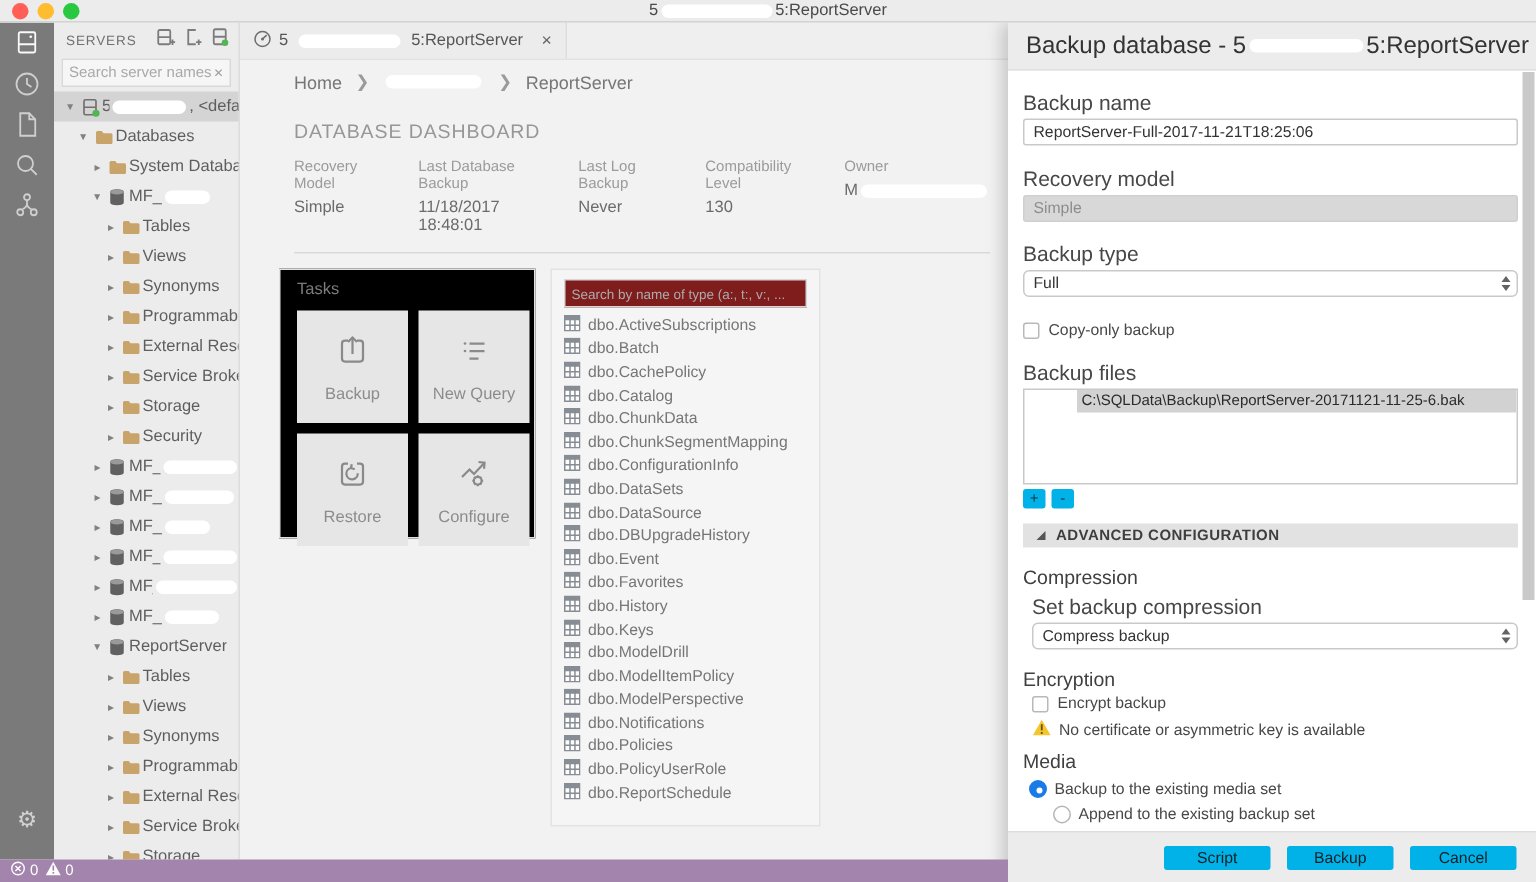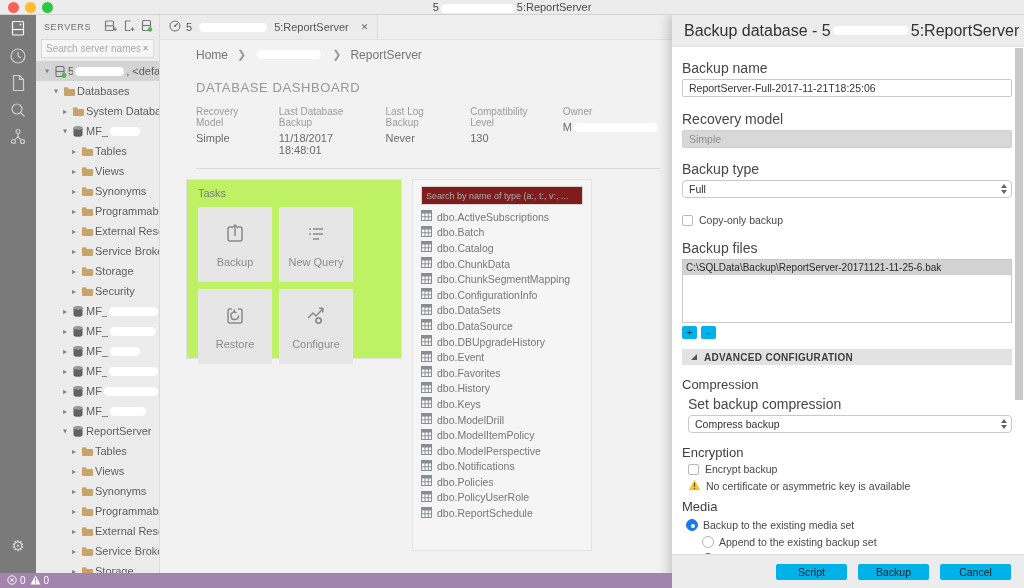--- a/index.html
+++ b/index.html
@@ -46,21 +46,21 @@
   .tab { background:#ececec; border-right:1px solid #dddddd; display:flex; align-items:center; padding:0 9px; font-size:11px; color:#565656; gap:5px; }
   .tab-close { font-size:9px; color:#666; margin-left:7px; }
   .breadcrumb { height:29px; display:flex; align-items:center; padding-left:36px; font-size:12px; color:#767676; gap:9px; }
   .bc-sep { color:#9a9a9a; font-size:11px; }
   .dash { padding-left:26px; }
   .dash-title { margin:11px 0 0 10px; font-size:13px; color:#979797; letter-spacing:.6px; }
   .info-row { display:flex; gap:22px; margin:11px 0 0 10px; padding-bottom:12px; border-bottom:1px solid #d9d9d9; margin-right:12px; }
   .info-label { font-size:10px; color:#9b9b9b; }
   .info-value { font-size:11px; color:#6b6b6b; margin-top:4px; display:flex; align-items:center; }
   .widgets { display:flex; gap:10px; margin-top:10px; }
-  .tasks-widget { width:216px; height:180px; background:#bef264; border:1px solid #e2e2e2; padding:7px 11px; }
+  .tasks-widget { width:171px; height:180px; background:#000000; border:1px solid #e2e2e2; padding:7px 11px; }
   .widget-h { font-size:11px; color:#7c7c7c; }
   .task-grid { display:grid; grid-template-columns:74px 74px; gap:7px; margin-top:8px; }
   .task-btn { height:75px; background:#e6e6e6; display:flex; flex-direction:column; align-items:center; justify-content:center; gap:7px; font-size:11px; color:#8c8c8c; }
   .task-btn svg { color:#8a8a8a; }
   .tables-widget { width:180px; height:372px; background:#f5f5f5; border:1px solid #e2e2e2; padding:6px 8px; overflow:hidden; }
   .tbl-search { height:19px; border:1px solid #d6d6d6; background:#7f1d1d; font-size:9px; color:#ababab; display:flex; align-items:center; padding:0 4px; white-space:nowrap; overflow:hidden; margin-bottom:4px; }
   .tbl-row { height:15.6px; display:flex; align-items:center; gap:5px; font-size:10.5px; color:#767676; white-space:nowrap; overflow:hidden; }
 
   
   .dialog { position:absolute; left:672px; top:15px; width:352px; height:573px; background:#ffffff; box-shadow:-4px 0 10px rgba(0,0,0,.18); z-index:30; }
@@ -68,21 +68,21 @@
   .dlg-body { position:absolute; top:32px; left:0; right:0; bottom:0; padding:13px 12px 34px 10px; overflow:hidden; }
   .fld-label { font-size:14px; color:#474747; display:block; }
   .finput { height:18px; border:1px solid #c9c9c9; border-radius:2px; font-size:10.5px; color:#333; display:flex; align-items:center; padding:0 6px; margin-top:3px; background:#fff;text-align:center; }
   .finput.disabled { background:#d8d8d8; border-color:#cfcfcf; color:#8d8d8d; }
   .fselect { height:18px; border:1px solid #c9c9c9; border-radius:4px; font-size:10.5px; color:#333; display:flex; align-items:center; padding:0 2px 0 6px; margin-top:3px; background:#fff; }
   .stepper { margin-left:auto; width:11px; display:flex; flex-direction:column; align-items:center; gap:2px; }
   .tri-up { width:0; height:0; border-left:3px solid transparent; border-right:3px solid transparent; border-bottom:4px solid #636363; }
   .tri-down { width:0; height:0; border-left:3px solid transparent; border-right:3px solid transparent; border-top:4px solid #636363; }
   .chk-row { display:flex; align-items:center; gap:6px; font-size:10.5px; color:#474747; }
   .checkbox { width:11px; height:11px; border:1px solid #b9b9b9; border-radius:2px; background:#fff; flex:none; }
-  .listbox { height:64px; border:1px solid #c9c9c9; margin-top:3px; background:#fff; overflow:hidden; }
+  .listbox { height:64px; border:1px solid #c9c9c9; margin-top:3px; background:#fff; overflow:hidden;padding-left:35px; }
   .file-row { height:15px; background:#d2d2d2; font-size:10px; color:#2b2b2b; display:flex; align-items:center; padding:0 3px; white-space:nowrap; overflow:hidden; }
   .pm-row { margin-top:3px; display:flex; gap:4px; }
   .pm-btn { width:15px; height:13px; background:#00b2e8; color:#16333d; font-size:10px; line-height:13px; text-align:center; border-radius:2px; }
   .adv-bar { margin-top:10px; height:16px; background:#e2e2e2; display:flex; align-items:center; gap:7px; padding-left:9px; font-size:10px; font-weight:bold; color:#3e3e3e; letter-spacing:.3px; }
   .adv-tri { width:0; height:0; border-left:6px solid transparent; border-bottom:6px solid #555; }
   .sec-h { font-size:13px; color:#3f3f3f; }
   .warn-row { display:flex; align-items:center; gap:5px; font-size:10.5px; color:#474747; }
   .radio-row { display:flex; align-items:center; gap:5px; font-size:10.5px; color:#474747; }
   .radio { width:12px; height:12px; border-radius:50%; border:1px solid #b5b5b5; background:#fff; flex:none; position:relative; }
   .radio.checked { background:#1a7be8; border-color:#1a7be8; }
@@ -551,20 +551,30 @@
               <span>dbo.Batch</span>
             </div>
             <div class="tbl-row">
               <span><svg width="11" height="11" viewBox="0 0 11 11">
                   <rect x="0.5" y="0.5" width="10" height="10" fill="#fdfdfd" stroke="#878d94"></rect>
                   <rect x="0.5" y="0.5" width="10" height="3" fill="#878d94"></rect>
                   <line x1="0.5" y1="6.8" x2="10.5" y2="6.8" stroke="#878d94"></line>
                   <line x1="4" y1="0.5" x2="4" y2="10.5" stroke="#878d94"></line>
                   <line x1="7.3" y1="0.5" x2="7.3" y2="10.5" stroke="#878d94"></line>
                 </svg></span>
+              <span>dbo.CachePolicy</span>
+            </div>
+            <div class="tbl-row">
+              <span><svg width="11" height="11" viewBox="0 0 11 11">
+                  <rect x="0.5" y="0.5" width="10" height="10" fill="#fdfdfd" stroke="#878d94"></rect>
+                  <rect x="0.5" y="0.5" width="10" height="3" fill="#878d94"></rect>
+                  <line x1="0.5" y1="6.8" x2="10.5" y2="6.8" stroke="#878d94"></line>
+                  <line x1="4" y1="0.5" x2="4" y2="10.5" stroke="#878d94"></line>
+                  <line x1="7.3" y1="0.5" x2="7.3" y2="10.5" stroke="#878d94"></line>
+                </svg></span>
               <span>dbo.Catalog</span>
             </div>
             <div class="tbl-row">
               <span><svg width="11" height="11" viewBox="0 0 11 11">
                   <rect x="0.5" y="0.5" width="10" height="10" fill="#fdfdfd" stroke="#878d94"></rect>
                   <rect x="0.5" y="0.5" width="10" height="3" fill="#878d94"></rect>
                   <line x1="0.5" y1="6.8" x2="10.5" y2="6.8" stroke="#878d94"></line>
                   <line x1="4" y1="0.5" x2="4" y2="10.5" stroke="#878d94"></line>
                   <line x1="7.3" y1="0.5" x2="7.3" y2="10.5" stroke="#878d94"></line>
                 </svg></span>

